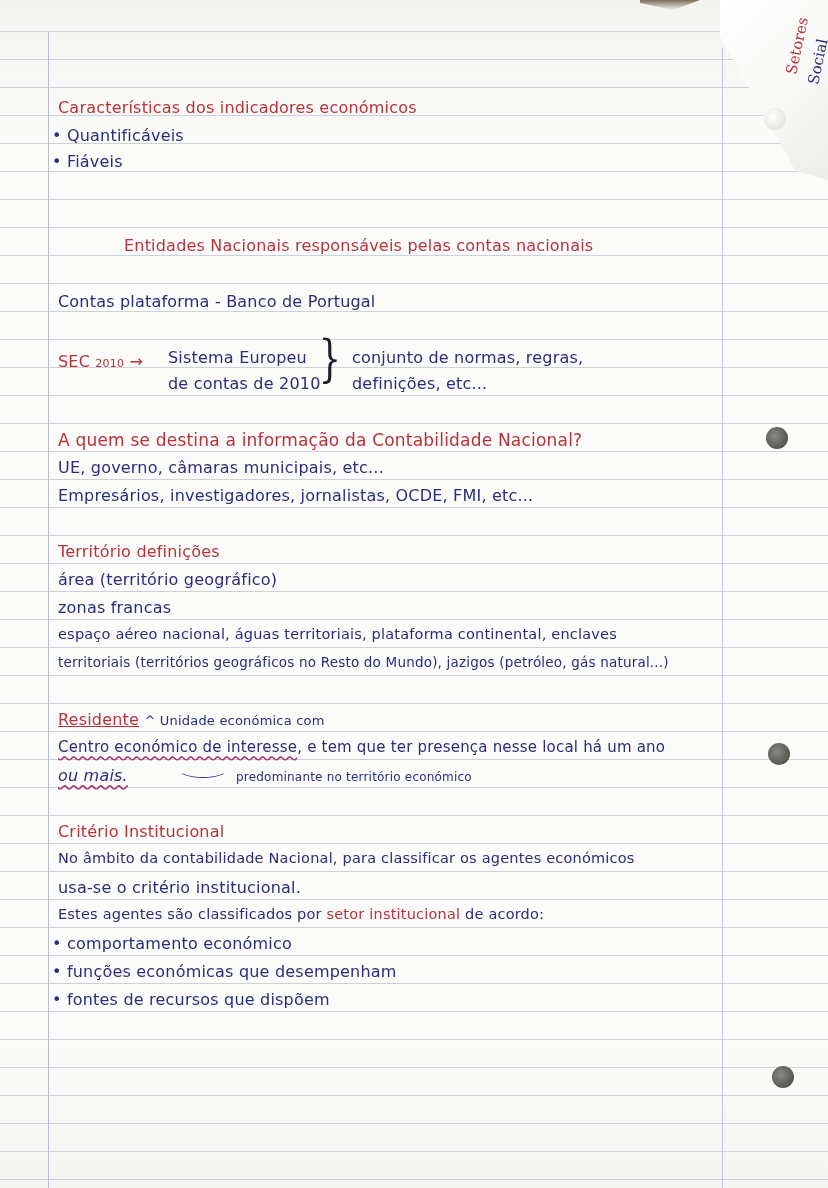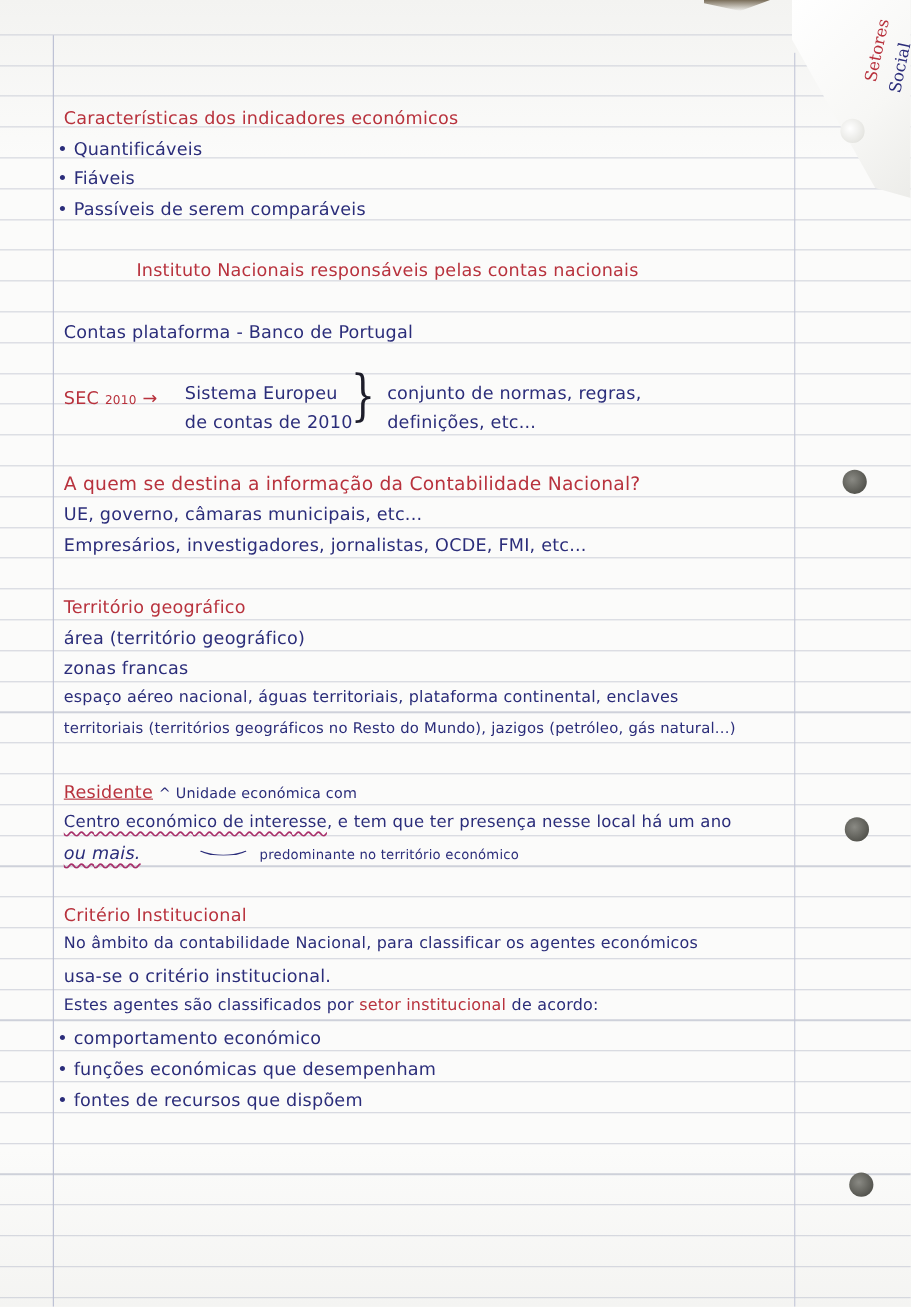--- a/index.html
+++ b/index.html
@@ -74,43 +74,42 @@
   <div class="corner-label blue" style="left:822px; top:68px; transform: rotate(-78deg);">Social</div>
 
   <div class="hole light" style="left:764px; top:108px;"></div>
   <div class="hole" style="left:766px; top:427px;"></div>
   <div class="hole" style="left:768px; top:743px;"></div>
   <div class="hole" style="left:772px; top:1066px;"></div>
 
   <div class="line red" style="top:98px;">Características dos indicadores económicos</div>
   <div class="line bullet" style="top:126px; left:52px;">Quantificáveis</div>
   <div class="line bullet" style="top:152px; left:52px;">Fiáveis</div>
-  <div class="line bullet" style="top:180px; left:52px;">Passíveis de serem comparáveis</div>
 
-  <div class="line red" style="top:236px; left:124px;">Instituto Nacionais responsáveis pelas contas nacionais</div>
+  <div class="line red" style="top:236px; left:124px;">Entidades Nacionais responsáveis pelas contas nacionais</div>
   <div class="line" style="top:292px;">
     <span>Contas plataforma</span><span> - </span><span>Banco de Portugal</span>
   </div>
 
   <div class="line red" style="top:352px;">
     <span>SEC</span>
     <span class="small">2010</span>
     <span>→</span>
   </div>
   <div class="line" style="top:348px; left:168px;">Sistema Europeu</div>
   <div class="line" style="top:374px; left:168px;">de contas de 2010</div>
   <div class="brace" style="left:314px; top:334px; transform: scaleX(.7);">}</div>
   <div class="line" style="top:348px; left:352px;">conjunto de normas, regras,</div>
   <div class="line" style="top:374px; left:352px;">definições, etc...</div>
 
   <div class="line red" style="top:430px; font-size:17px;">A quem se destina a informação da Contabilidade Nacional?</div>
   <div class="line" style="top:458px;">UE, governo, câmaras municipais, etc...</div>
   <div class="line" style="top:486px;">Empresários, investigadores, jornalistas, OCDE, FMI, etc...</div>
 
-  <div class="line red" style="top:542px;">Território geográfico</div>
+  <div class="line red" style="top:542px;">Território definições</div>
   <div class="line" style="top:570px;">área (território geográfico)</div>
   <div class="line" style="top:598px;">zonas francas</div>
   <div class="line" style="top:626px; font-size:14.5px;">espaço aéreo nacional, águas territoriais, plataforma continental, enclaves</div>
   <div class="line" style="top:654px; font-size:13.5px;">territoriais (territórios geográficos no Resto do Mundo), jazigos (petróleo, gás natural...)</div>
 
   <div class="line red" style="top:710px;">
     <span style="text-decoration: underline;">Residente</span>
     <span class="blue" style="font-size:13px;">^ <span>Unidade económica com</span></span>
   </div>
   <div class="line" style="top:738px; font-size:15px;">

